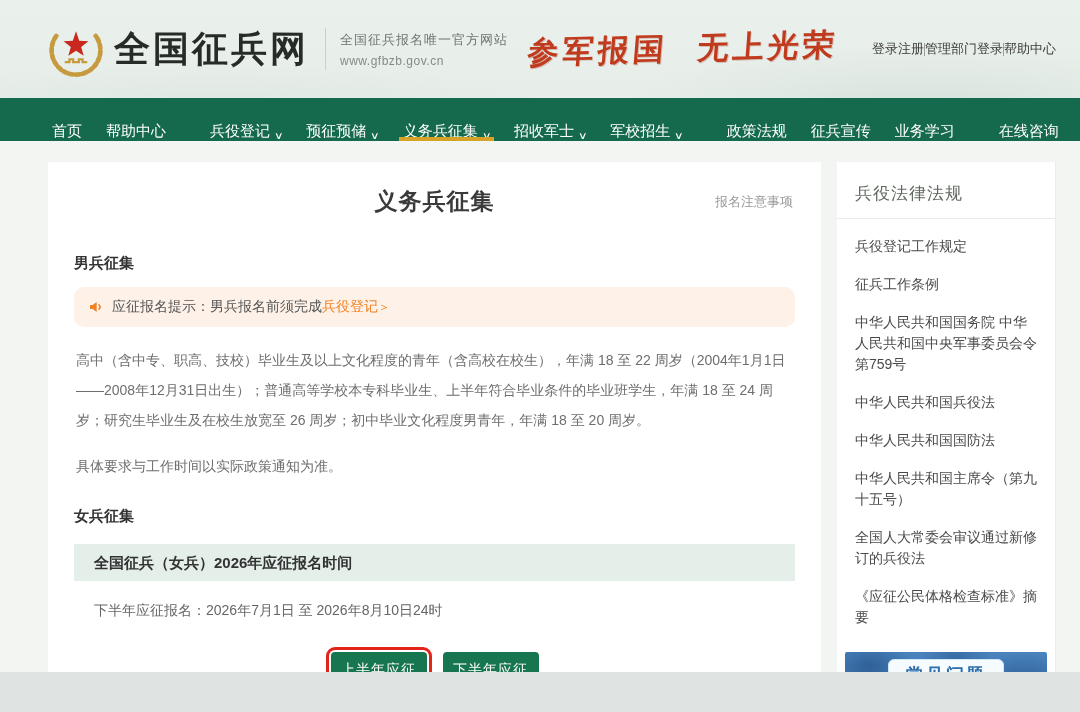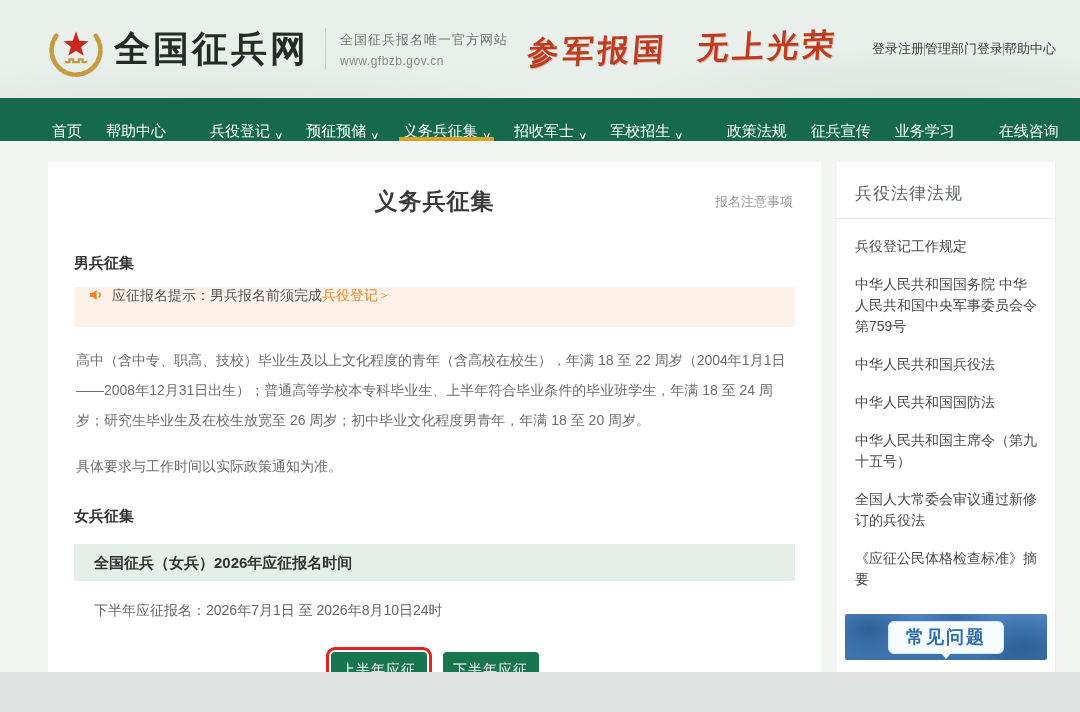--- a/index.html
+++ b/index.html
@@ -86,22 +86,22 @@
   .page-title {
     margin: 0; text-align: center;
     font-size: 23px; font-weight: 600; color: #3a3a3a; letter-spacing: 1px;
   }
   .notice-link {
     position: absolute; right: 2px; top: 7px;
     font-size: 13px; color: #999; cursor: pointer; text-decoration: none;
   }
   .section-heading { font-size: 15px; font-weight: bold; color: #333; margin: 10px 0 14px; }
   .tip {
-    background: #fdf1e8; border-radius: 3px;
-    height: 40px; display: flex; 
+    background: #fdf1e8; border-radius: 10px;
+    height: 40px; display: flex; align-items: center;
     padding: 0 14px; font-size: 14px; color: #555;
   }
   .tip .speaker { margin-right: 8px; display: flex; }
   .tip-link { color: #f08222; cursor: pointer; }
   .tip-arrow { color: #f08222; font-size: 12px; }
   .para { font-size: 14px; color: #6e6e6e; line-height: 30px; margin: 18px 2px 0; }
   .para.short { margin-top: 16px; }
   .green-banner {
     margin-top: 18px; background: #e3efe8; border-radius: 0;
     height: 37px; line-height: 37px; padding-left: 20px;
@@ -300,20 +300,21 @@
         <button class="green-btn highlighted">上半年应征</button>
         <button class="green-btn">下半年应征</button>
       </div>
     </main>
 
     <aside class="sidebar">
       <h3 class="sidebar-title">兵役法律法规</h3>
       <div class="sb-divider"></div>
       <ul class="law-list">
         <li class="law-item">兵役登记工作规定</li>
+          <li class="law-item">征兵工作条例</li>
           <li class="law-item">中华人民共和国国务院 中华人民共和国中央军事委员会令 第759号</li>
           <li class="law-item">中华人民共和国兵役法</li>
           <li class="law-item">中华人民共和国国防法</li>
           <li class="law-item">中华人民共和国主席令（第九十五号）</li>
           <li class="law-item">全国人大常委会审议通过新修订的兵役法</li>
           <li class="law-item">《应征公民体格检查标准》摘要</li>
       </ul>
       <div class="faq-banner">
         <span class="faq-bubble">常见问题</span>
       </div>

